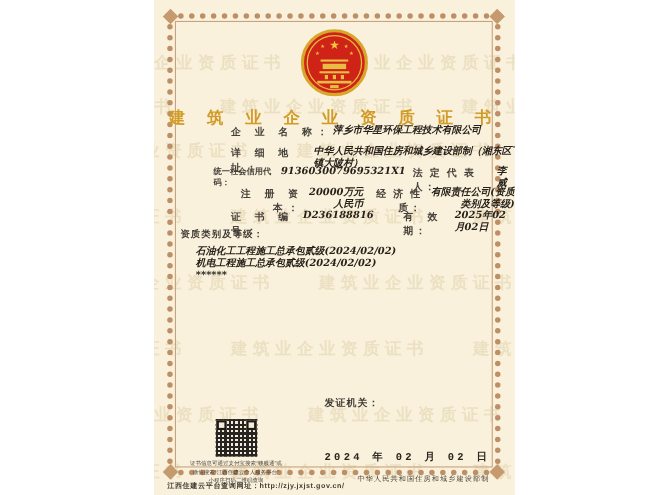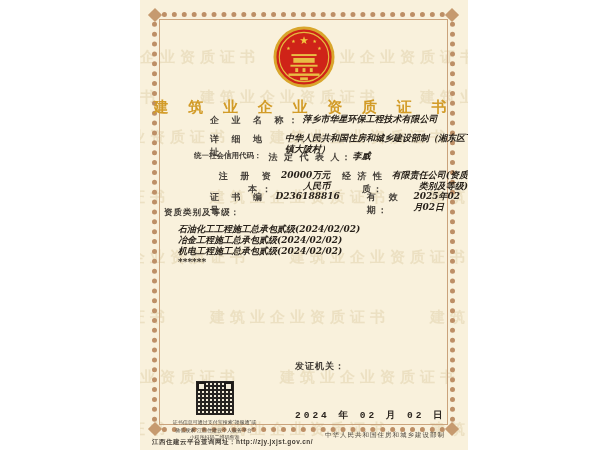--- a/index.html
+++ b/index.html
@@ -130,20 +130,21 @@
       <span class="val">萍乡市华星环保工程技术有限公司</span>
     </div>
 
     <div class="row r-address">
       <span class="lbl lbl-wide">详 细 地 址：</span>
       <span class="val addr-val">中华人民共和国住房和城乡建设部制（湘东区下埠镇大陂村）</span>
     </div>
 
     <div class="row r-code">
       <span class="lbl lbl-sm">统一社会信用代码：</span>
+      <span class="val">9136030079695321X1</span>
       <span class="gap1"></span>
       <span class="lbl lbl-mid">法 定 代 表 人：</span>
       <span class="val">李威</span>
     </div>
 
     <div class="row r-capital">
       <span class="lbl lbl-wide">注 册 资 本：</span>
       <span class="val">20000万元人民币</span>
       <span class="gap1"></span>
       <span class="lbl lbl-mid">经 济 性 质：</span>
@@ -155,21 +156,20 @@
       <span class="val">D236188816</span>
       <span class="gap1" style="width:38px;"></span>
       <span class="lbl lbl-mid">有　效　期：</span>
       <span class="val">2025年02月02日</span>
     </div>
 
     <div class="quals">
       <div class="heading">资质类别及等级：</div>
       <ul>
         <li>石油化工工程施工总承包贰级(2024/02/02)</li>
-        <li>冶金工程施工总承包贰级(2024/02/02)</li>
         <li>机电工程施工总承包贰级(2024/02/02)</li>
         <li>******</li>
       </ul>
     </div>
 
     <div class="issue-block">
       <div class="issuer">发证机关：</div>
       <div class="issue-date">2024 年 02 月 02 日</div>
       <div class="made-by">中华人民共和国住房和城乡建设部制</div>
     </div>

